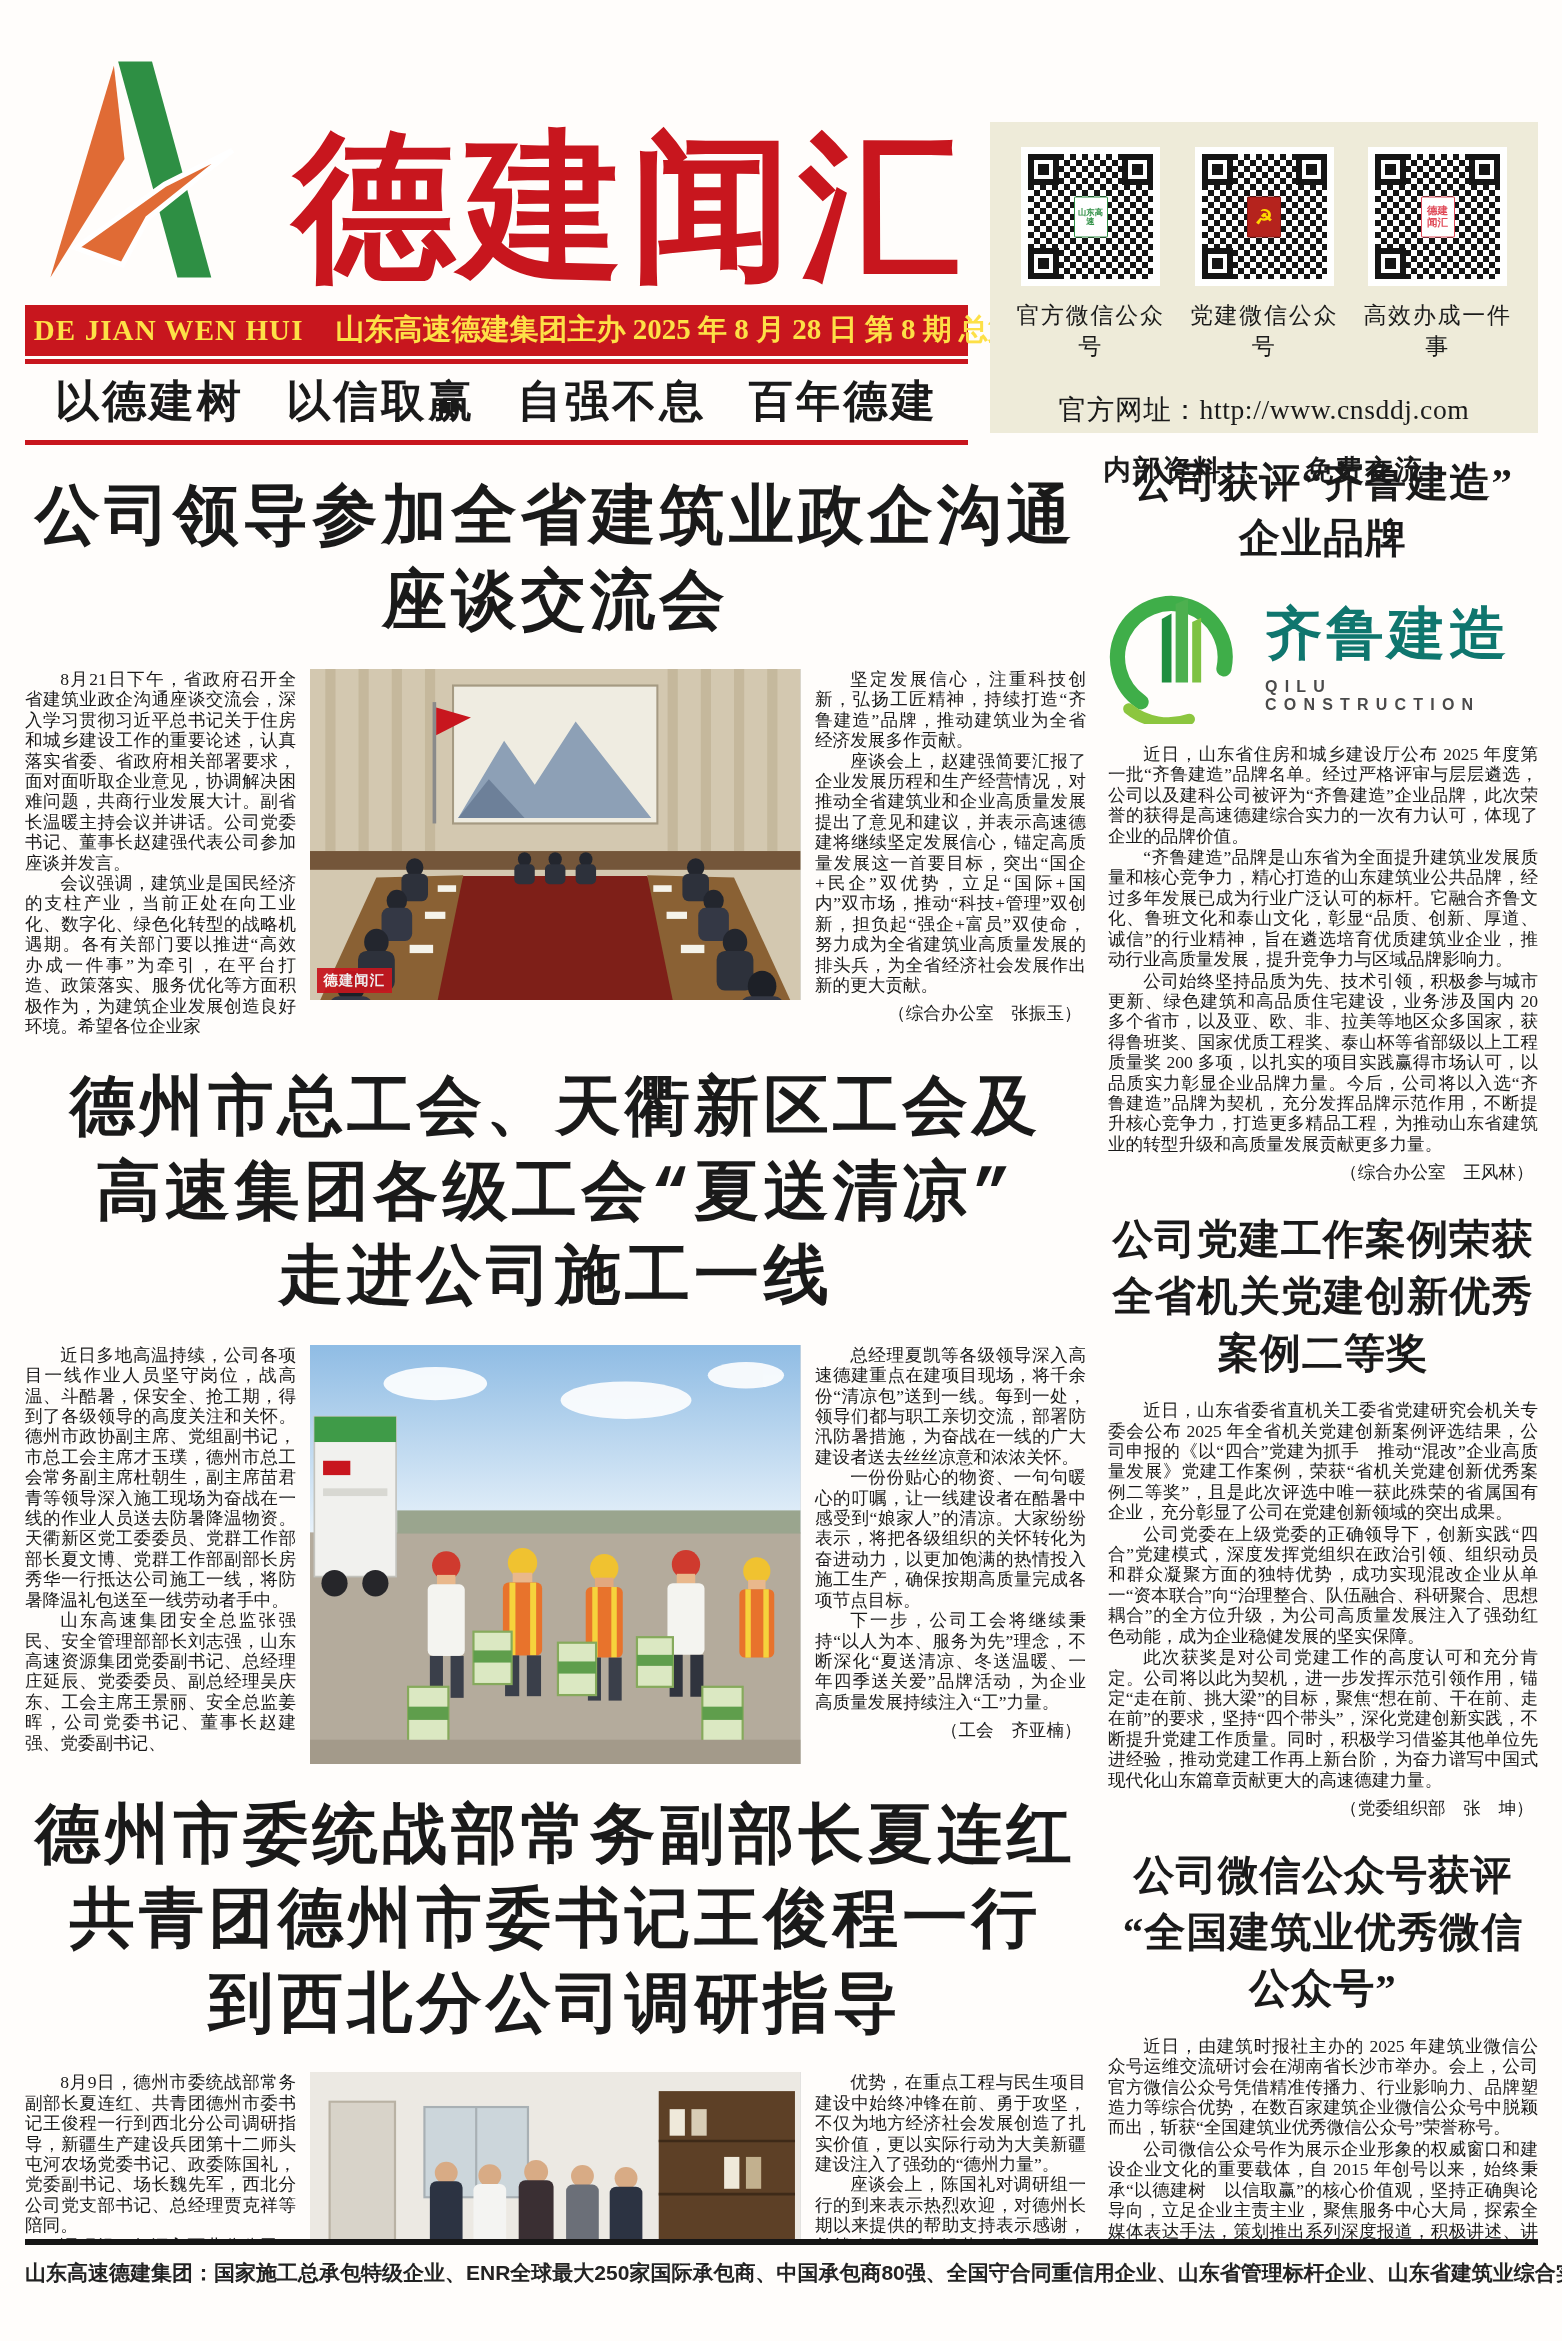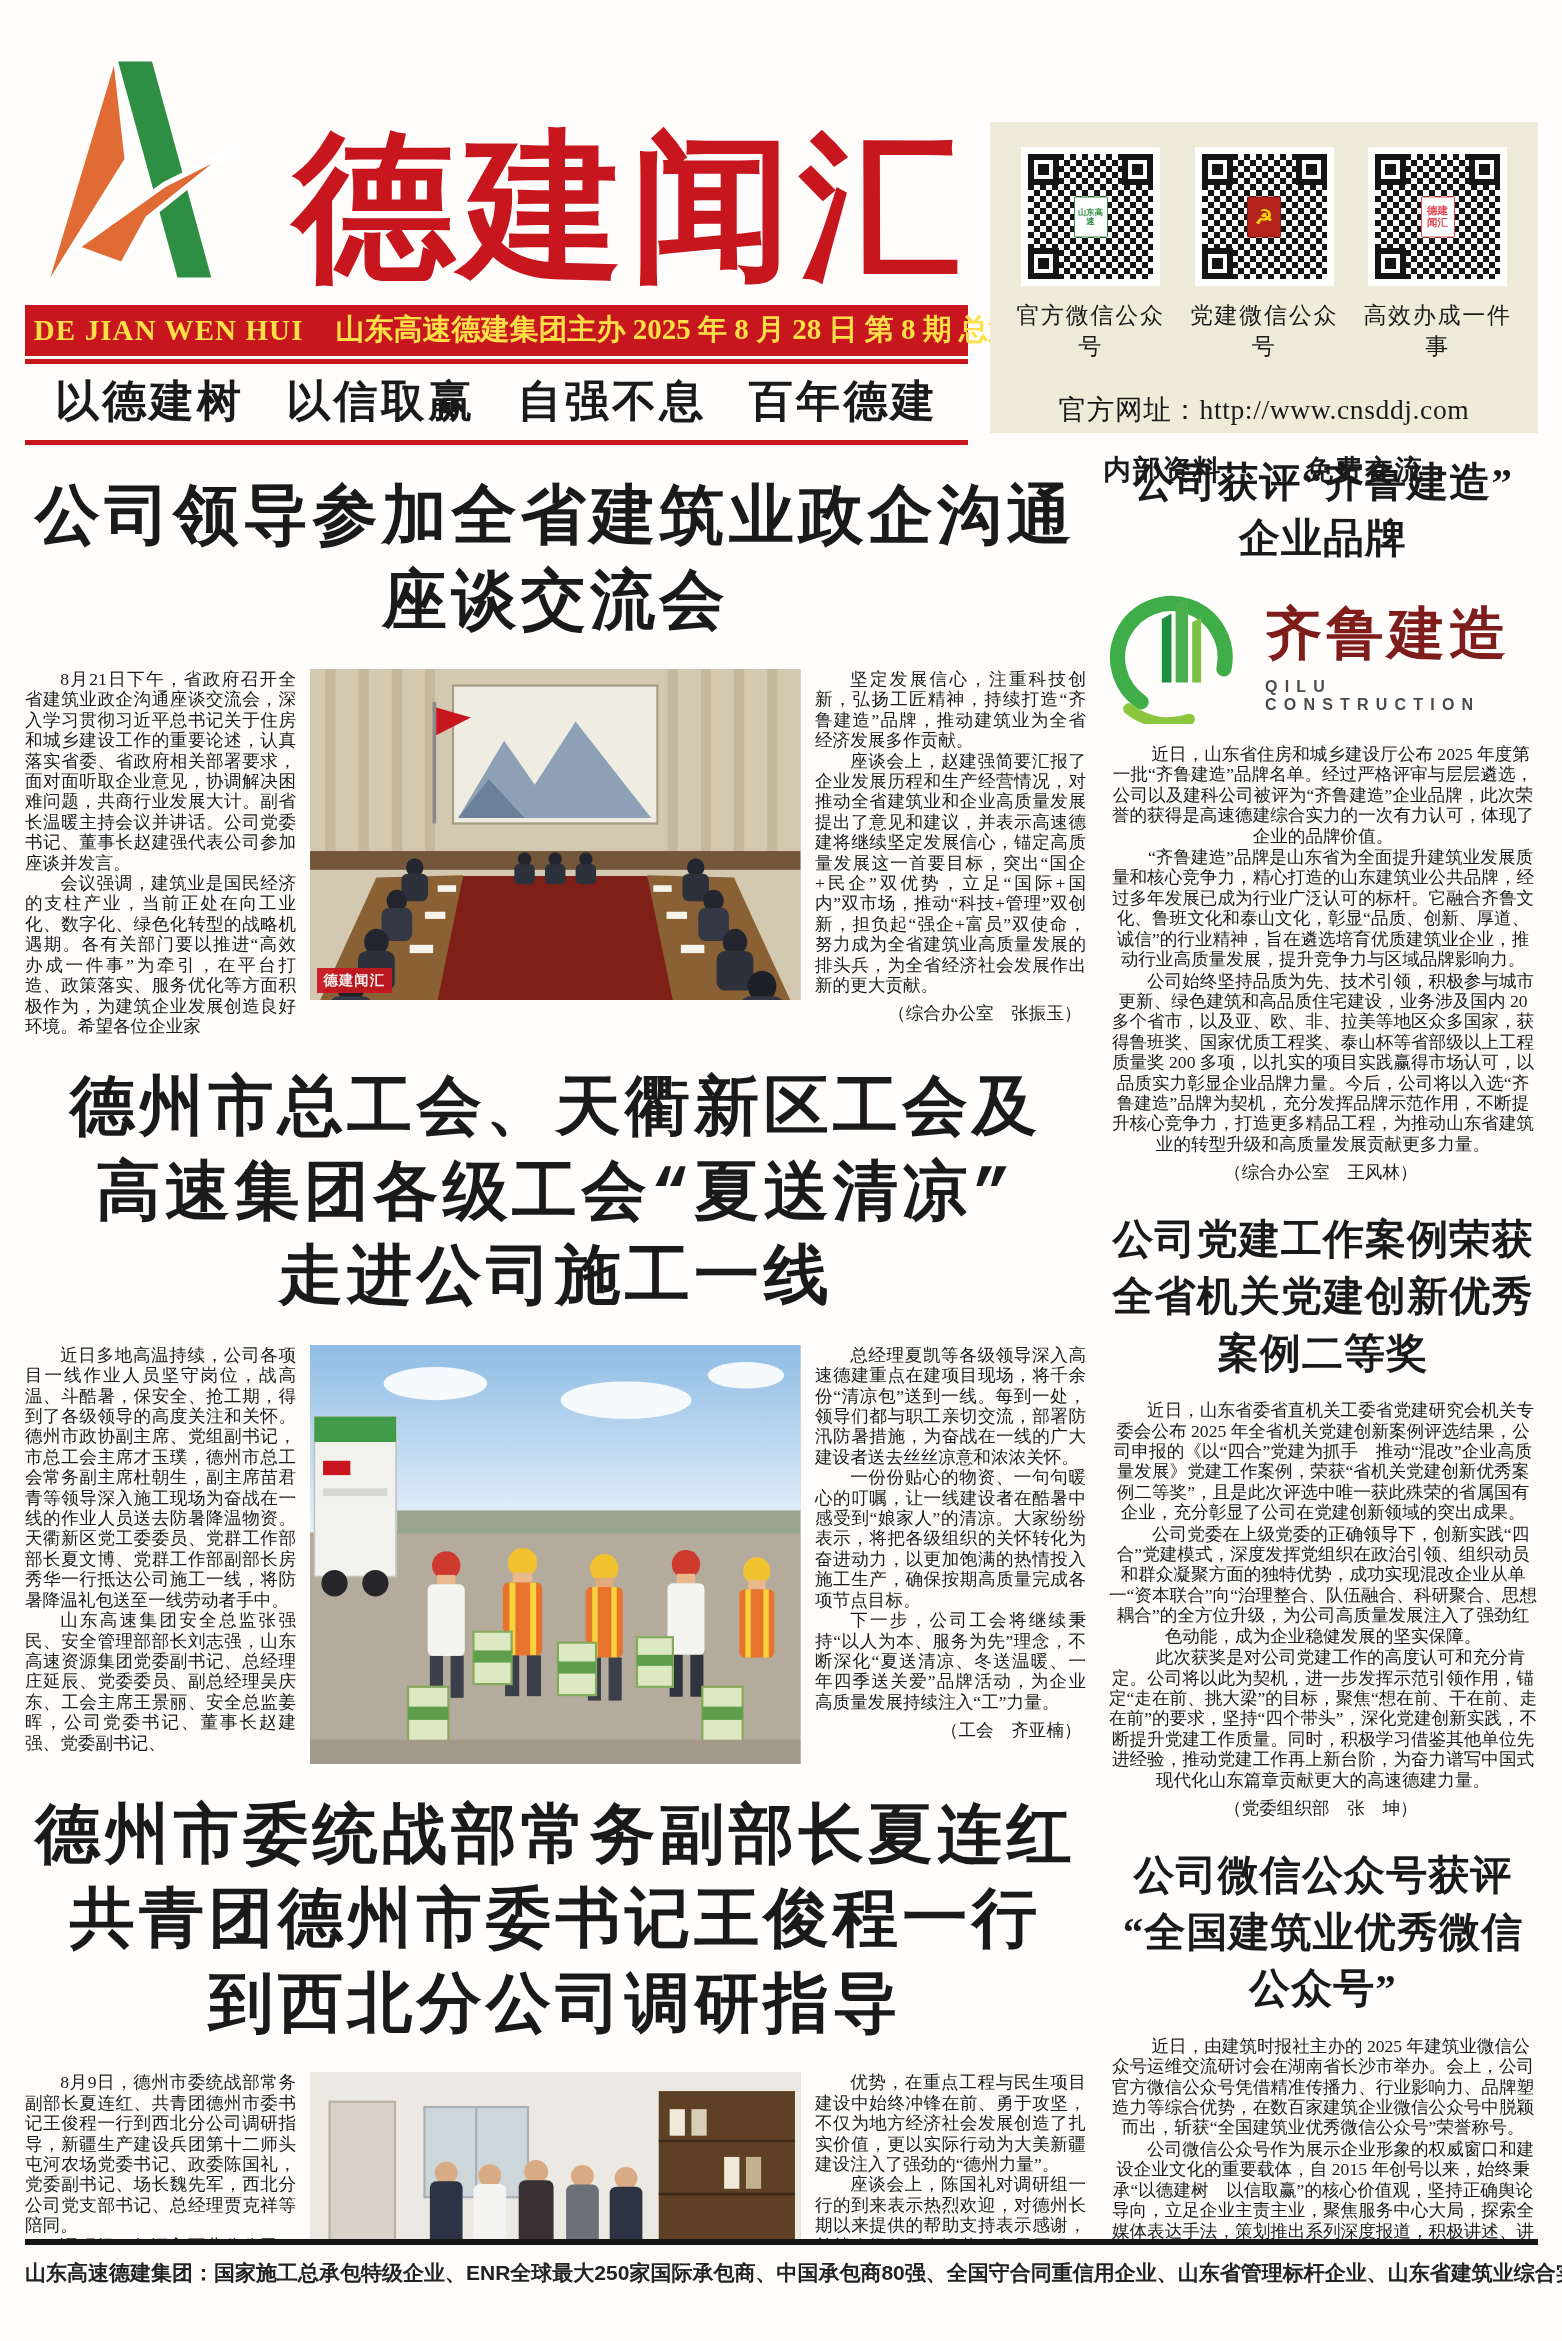--- a/index.html
+++ b/index.html
@@ -79,24 +79,24 @@
   .byline{text-align:right; text-indent:0 !important; margin-top:7.7px !important; padding-right:4.4px;}
   .photo{flex:1; position:relative; margin:0; align-self:flex-start;}
   .photo svg{width:100%; display:block; background:#ddd;}
   .photo-mark{
     position:absolute; left:6.6px; bottom:6.6px; background:var(--red); color:#fff;
     font-size:14.3px; font-weight:700; padding:3.3px 6.6px; letter-spacing:1.1px; opacity:.92;
   }
   .sect-gap{margin-top:25px;}
   
   .col-right .txt{font-size:17.6px;}
-  .col-right .txt p{margin-bottom:1.1px;text-align:center;}
+  .col-right .txt p{margin-bottom:1.1px;}
   .qilu-logo{display:flex; align-items:center; justify-content:center; gap:19px; margin:14.3px 0 20px;}
   .qilu-mark{width:138px; height:138px; flex:none;}
-  .qilu-cn{font-size:57px; font-weight:900; color:#7f1d1d; letter-spacing:4.4px; font-family:Liberation Mono, monospace;}
+  .qilu-cn{font-size:57px; font-weight:900; color:#0f766e; letter-spacing:4.4px; font-family:Liberation Mono, monospace;}
   .qilu-en{font-size:16px; font-weight:700; letter-spacing:7.2px; color:#4a4a4a; margin-top:5.5px; font-family:"Liberation Sans",sans-serif;}
   
   .foot{
     position:absolute; left:25px; right:25px; top:2239px; bottom:0; background:#fffdfb;
     border-top:6px solid #161616; padding-top:14.3px;
   }
   .foot p{
     font-size:21px; font-weight:700; color:#222; white-space:nowrap;
     font-family:"Liberation Sans",sans-serif; letter-spacing:0;
   }

